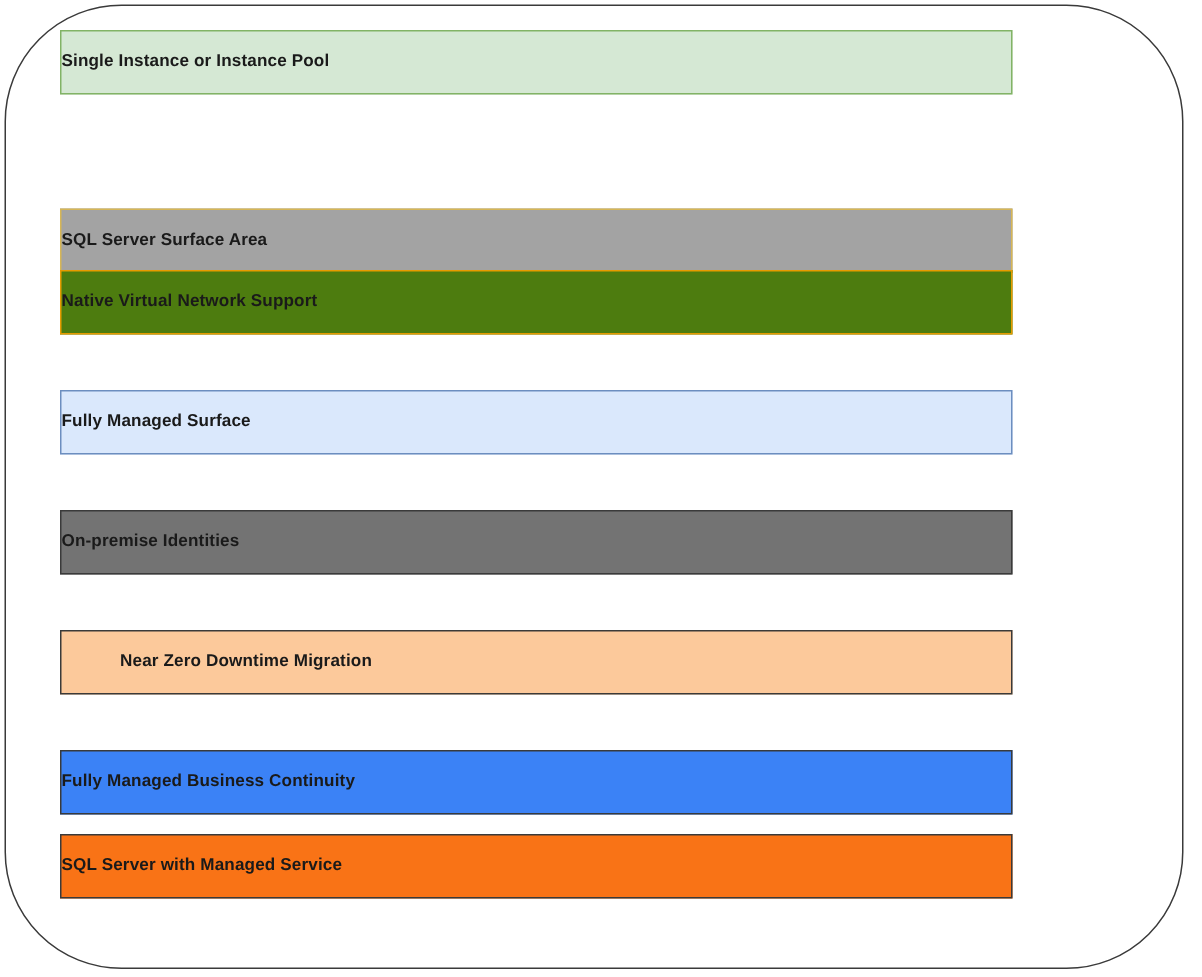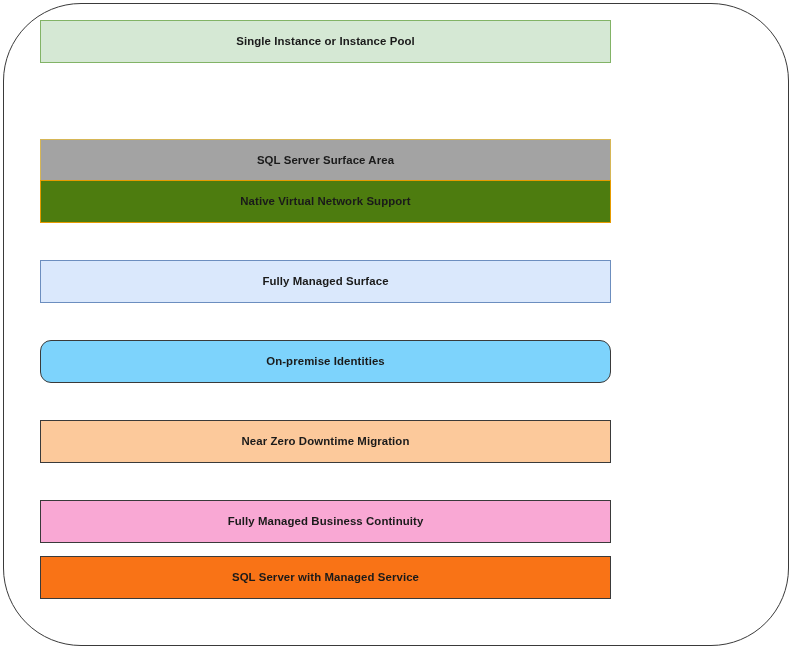--- a/index.html
+++ b/index.html
@@ -24,28 +24,28 @@
     width: 786px;
     height: 643px;
     box-sizing: border-box;
     border: 1.3px solid #3a3a3a;
     border-radius: 78px;
     background: transparent;
   }
   .feature-row {
     position: absolute;
     left: 40px;
-    width: 571px;
+    width: 635px;
     height: 43px;
     box-sizing: border-box;
     border-style: solid;
     border-width: 1.4px;
     display: flex;
     align-items: center;
-    justify-content: center;
+    justify-content: flex-start;
   }
   .feature-label {
     font-size: 11.4px;
     font-weight: bold;
     color: #1a1a1a;
     letter-spacing: 0.1px;
     text-align: center;
     line-height: 1.1;
     white-space: nowrap;
   }
@@ -61,26 +61,26 @@
       </div>
       <div class="feature-row" style="top: 100px; background-color: #a3a3a3; border-color: rgb(214, 182, 86); margin-top: 39px;">
         <span class="feature-label">SQL Server Surface Area</span>
       </div>
       <div class="feature-row" style="top: 180px; background-color: #4d7c0f; border-color: rgb(230, 155, 0);">
         <span class="feature-label">Native Virtual Network Support</span>
       </div>
       <div class="feature-row" style="top: 260px; background-color: rgb(218, 232, 252); border-color: rgb(108, 142, 191);">
         <span class="feature-label">Fully Managed Surface</span>
       </div>
-      <div class="feature-row" style="top: 340px; background-color: #7dd3fc; border-color: rgb(58, 58, 58); border-radius: 11px;">
+      <div class="feature-row" style="top: 340px; background-color: #737373; border-color: rgb(58, 58, 58);">
         <span class="feature-label">On-premise Identities</span>
       </div>
-      <div class="feature-row" style="top: 420px; background-color: rgb(252, 201, 155); border-color: rgb(58, 58, 58);">
+      <div class="feature-row" style="top: 420px; background-color: rgb(252, 201, 155); border-color: rgb(58, 58, 58); padding-left: 39px;">
         <span class="feature-label">Near Zero Downtime Migration</span>
       </div>
-      <div class="feature-row" style="top: 500px; background-color: #f9a8d4; border-color: rgb(58, 58, 58);">
+      <div class="feature-row" style="top: 500px; background-color: #3b82f6; border-color: rgb(58, 58, 58);">
         <span class="feature-label">Fully Managed Business Continuity</span>
       </div>
       <div class="feature-row" style="top: 556px; background-color: #f97316; border-color: rgb(58, 58, 58);">
         <span class="feature-label">SQL Server with Managed Service</span>
       </div>
     </div>
 </div>
 
 </body></html>

